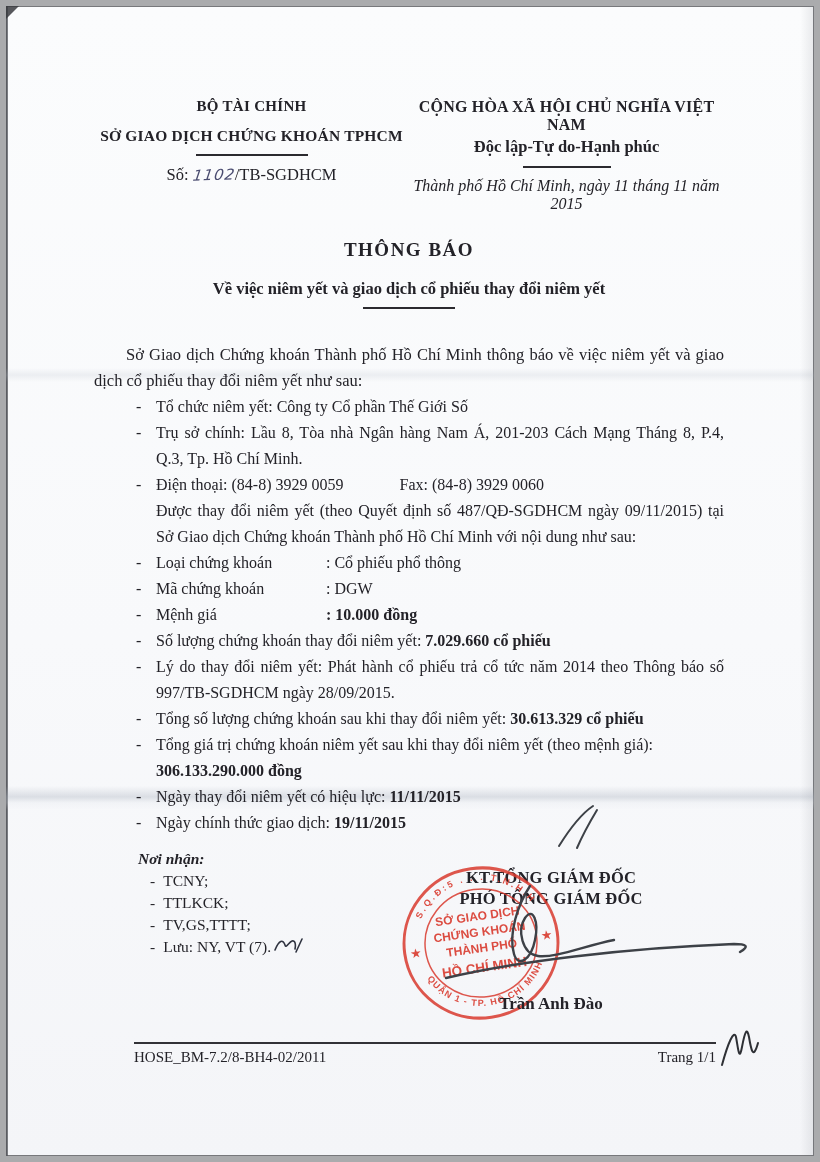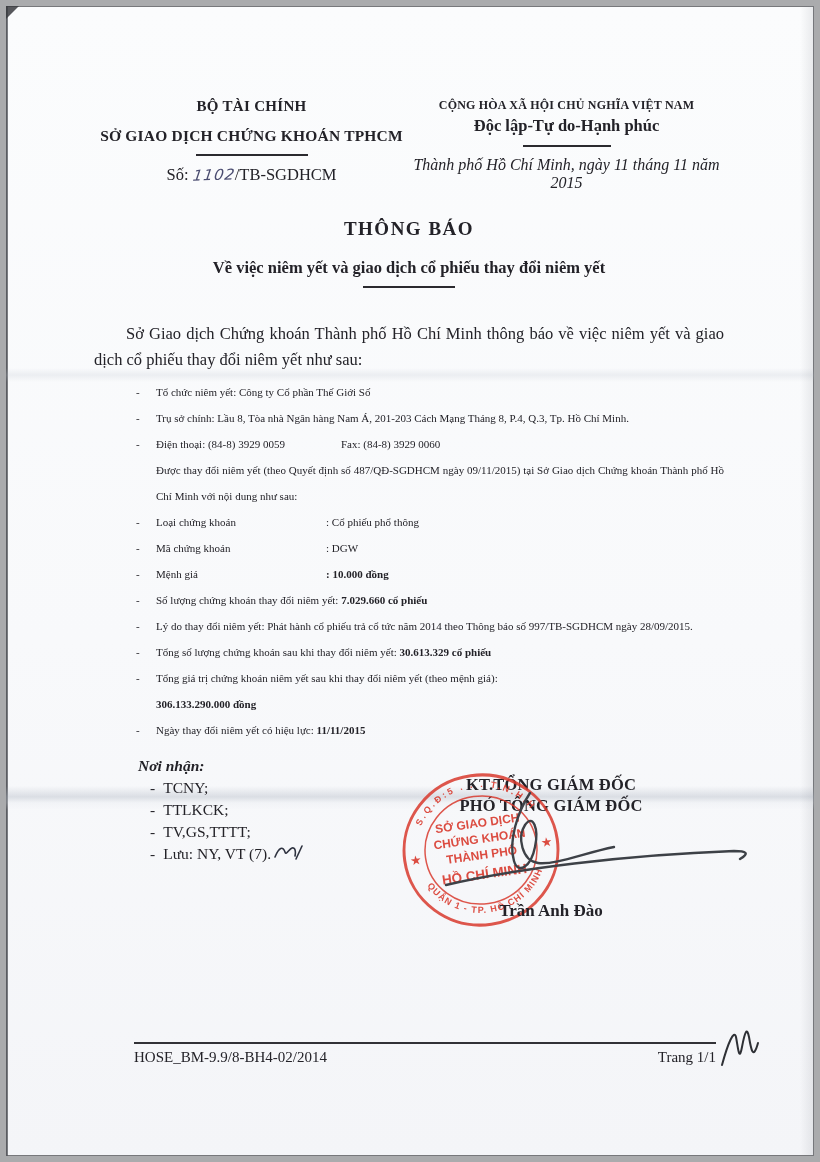--- a/index.html
+++ b/index.html
@@ -26,33 +26,33 @@
   .hdr-left{width:315px;text-align:center;}
   .hdr-right{flex:1;text-align:center;}
   .h-l1{font-size:15px;font-weight:bold;letter-spacing:.3px;}
   .h-l2{font-size:15.5px;font-weight:bold;margin-top:12px;letter-spacing:.2px;}
   .rule{height:2px;background:#2b2a2f;margin:9px auto 9px;}
   .rule.w-left{width:112px;}
   .rule.w-right{width:88px;}
   .so-line{font-size:16.5px;margin-top:2px;}
   .hand-num{display:inline-block;font-family:"DejaVu Sans",sans-serif;font-style:italic;
     font-size:15px;color:#4a4c70;transform:skewX(-10deg) rotate(-2deg);letter-spacing:1px;}
-  .r-l1{font-size:12px;font-weight:bold;letter-spacing:.2px;}
+  .r-l1{font-size:16px;font-weight:bold;letter-spacing:.2px;}
   .r-l2{font-size:16.5px;font-weight:bold;margin-top:3px;}
   .dateline{font-size:16px;font-style:italic;margin-top:2px;}
 
   
   .titleblk{text-align:center;margin-top:26px;}
   .t-main{font-size:19px;font-weight:bold;letter-spacing:1.5px;}
   .t-sub{font-size:16.5px;font-weight:bold;margin-top:18px;}
   .rule.w-title{width:92px;height:1.8px;margin-top:8px;}
 
   
   .intro{margin-top:33px;font-size:16.5px;line-height:26px;text-align:justify;text-indent:32px;}
-  .list{margin-top:6px;font-size:11px;}
+  .list{margin-top:0;font-size:16px;}
   .row{display:flex;line-height:26px;}
   .dash{width:20px;margin-left:42px;flex:0 0 auto;}
   .dash::before{content:"-";}
   .row.nodash .dash::before{content:"";}
   .itext{flex:1;text-align:justify;}
   .lbl{display:inline-block;width:170px;}
   .faxgap{margin-left:56px;}
   b{font-weight:bold;}
   .rel{position:relative;}
 
@@ -156,20 +156,30 @@
         <span class="dash"></span>
         <span class="itext"><span>Tổng số lượng chứng khoán sau khi thay đổi niêm yết: </span><b>30.613.329 cổ phiếu</b></span>
       </div>
       <div class="row">
         <span class="dash"></span>
         <span class="itext"><span>Tổng giá trị chứng khoán niêm yết sau khi thay đổi niêm yết (theo mệnh giá):</span><br><b>306.133.290.000 đồng</b></span>
       </div>
       <div class="row">
         <span class="dash"></span>
         <span class="itext"><span>Ngày thay đổi niêm yết có hiệu lực: </span><b>11/11/2015</b></span>
+      </div>
+      <div class="row rel">
+        <span class="dash"></span>
+        <span class="itext"><span>Ngày chính thức giao dịch: </span><b>19/11/2015</b></span>
+        <svg class="penmark" width="54" height="48" viewBox="0 0 54 48">
+          <g fill="none" stroke="#3d4147" stroke-width="2" stroke-linecap="round">
+            <path d="M10 44 C20 28 32 12 44 4"></path>
+            <path d="M28 46 C34 32 42 18 48 8"></path>
+          </g>
+        </svg>
       </div>
     </div>
 
     <div class="bottom">
       <div class="recipients">
         <div class="rcp-h">Nơi nhận:</div>
         <div class="rcp-i">TCNY;</div>
         <div class="rcp-i">TTLKCK;</div>
         <div class="rcp-i">TV,GS,TTTT;</div>
         <div class="rcp-i"><span>Lưu: NY, VT (7).</span><svg class="luu-mark" width="30" height="20" viewBox="0 0 30 20">
@@ -211,21 +221,21 @@
           <path d="M12 96 C80 80 190 66 300 62 C312 62 316 64 306 70"></path>
         </g>
       </svg>
 
       <div class="sign-name">Trần Anh Đào</div>
     </div>
 
   </div>
 
   <div class="footer">
-    <span>HOSE_BM-9.9/8-BH4-02/2014</span>
+    <span>HOSE_BM-7.2/8-BH4-02/2011</span>
     <span class="rel">
       <span>Trang 1/1</span>
       <svg class="scribble" width="44" height="46" viewBox="0 0 44 46">
         <path d="M4 40 C10 18 16 4 18 12 C20 22 21 38 24 22 C27 6 29 2 31 12 C33 24 35 36 40 18" fill="none" stroke="#2e3035" stroke-width="2" stroke-linecap="round"></path>
       </svg>
     </span>
   </div>
 </div>
 
 </body></html>

